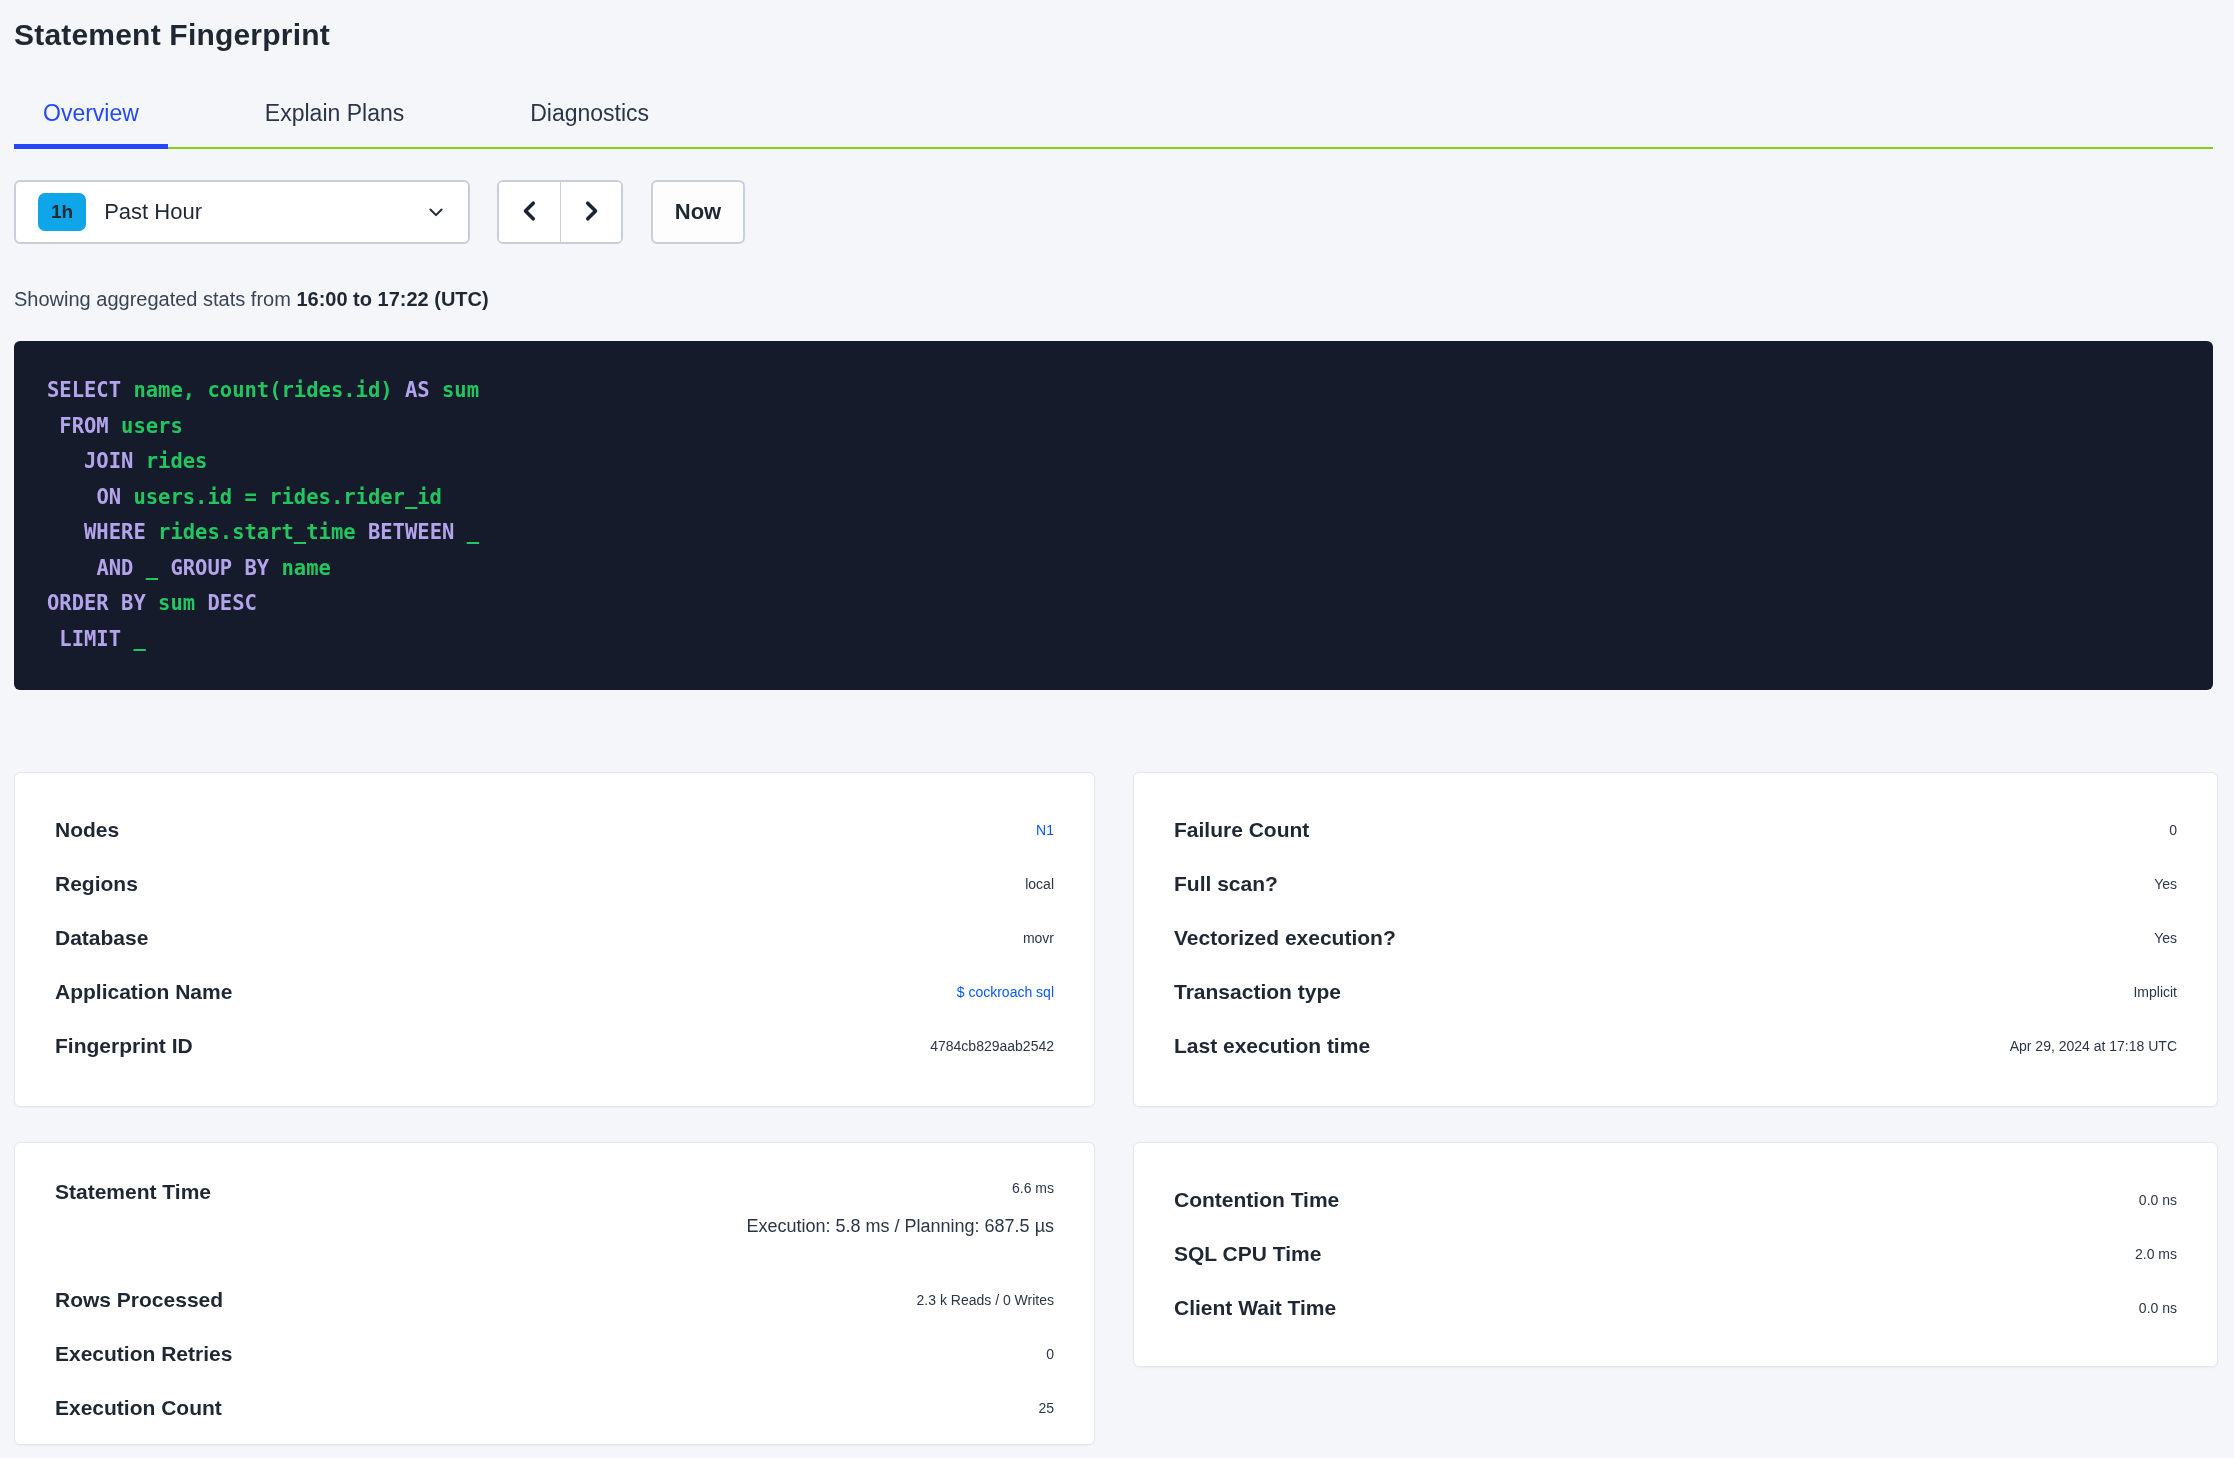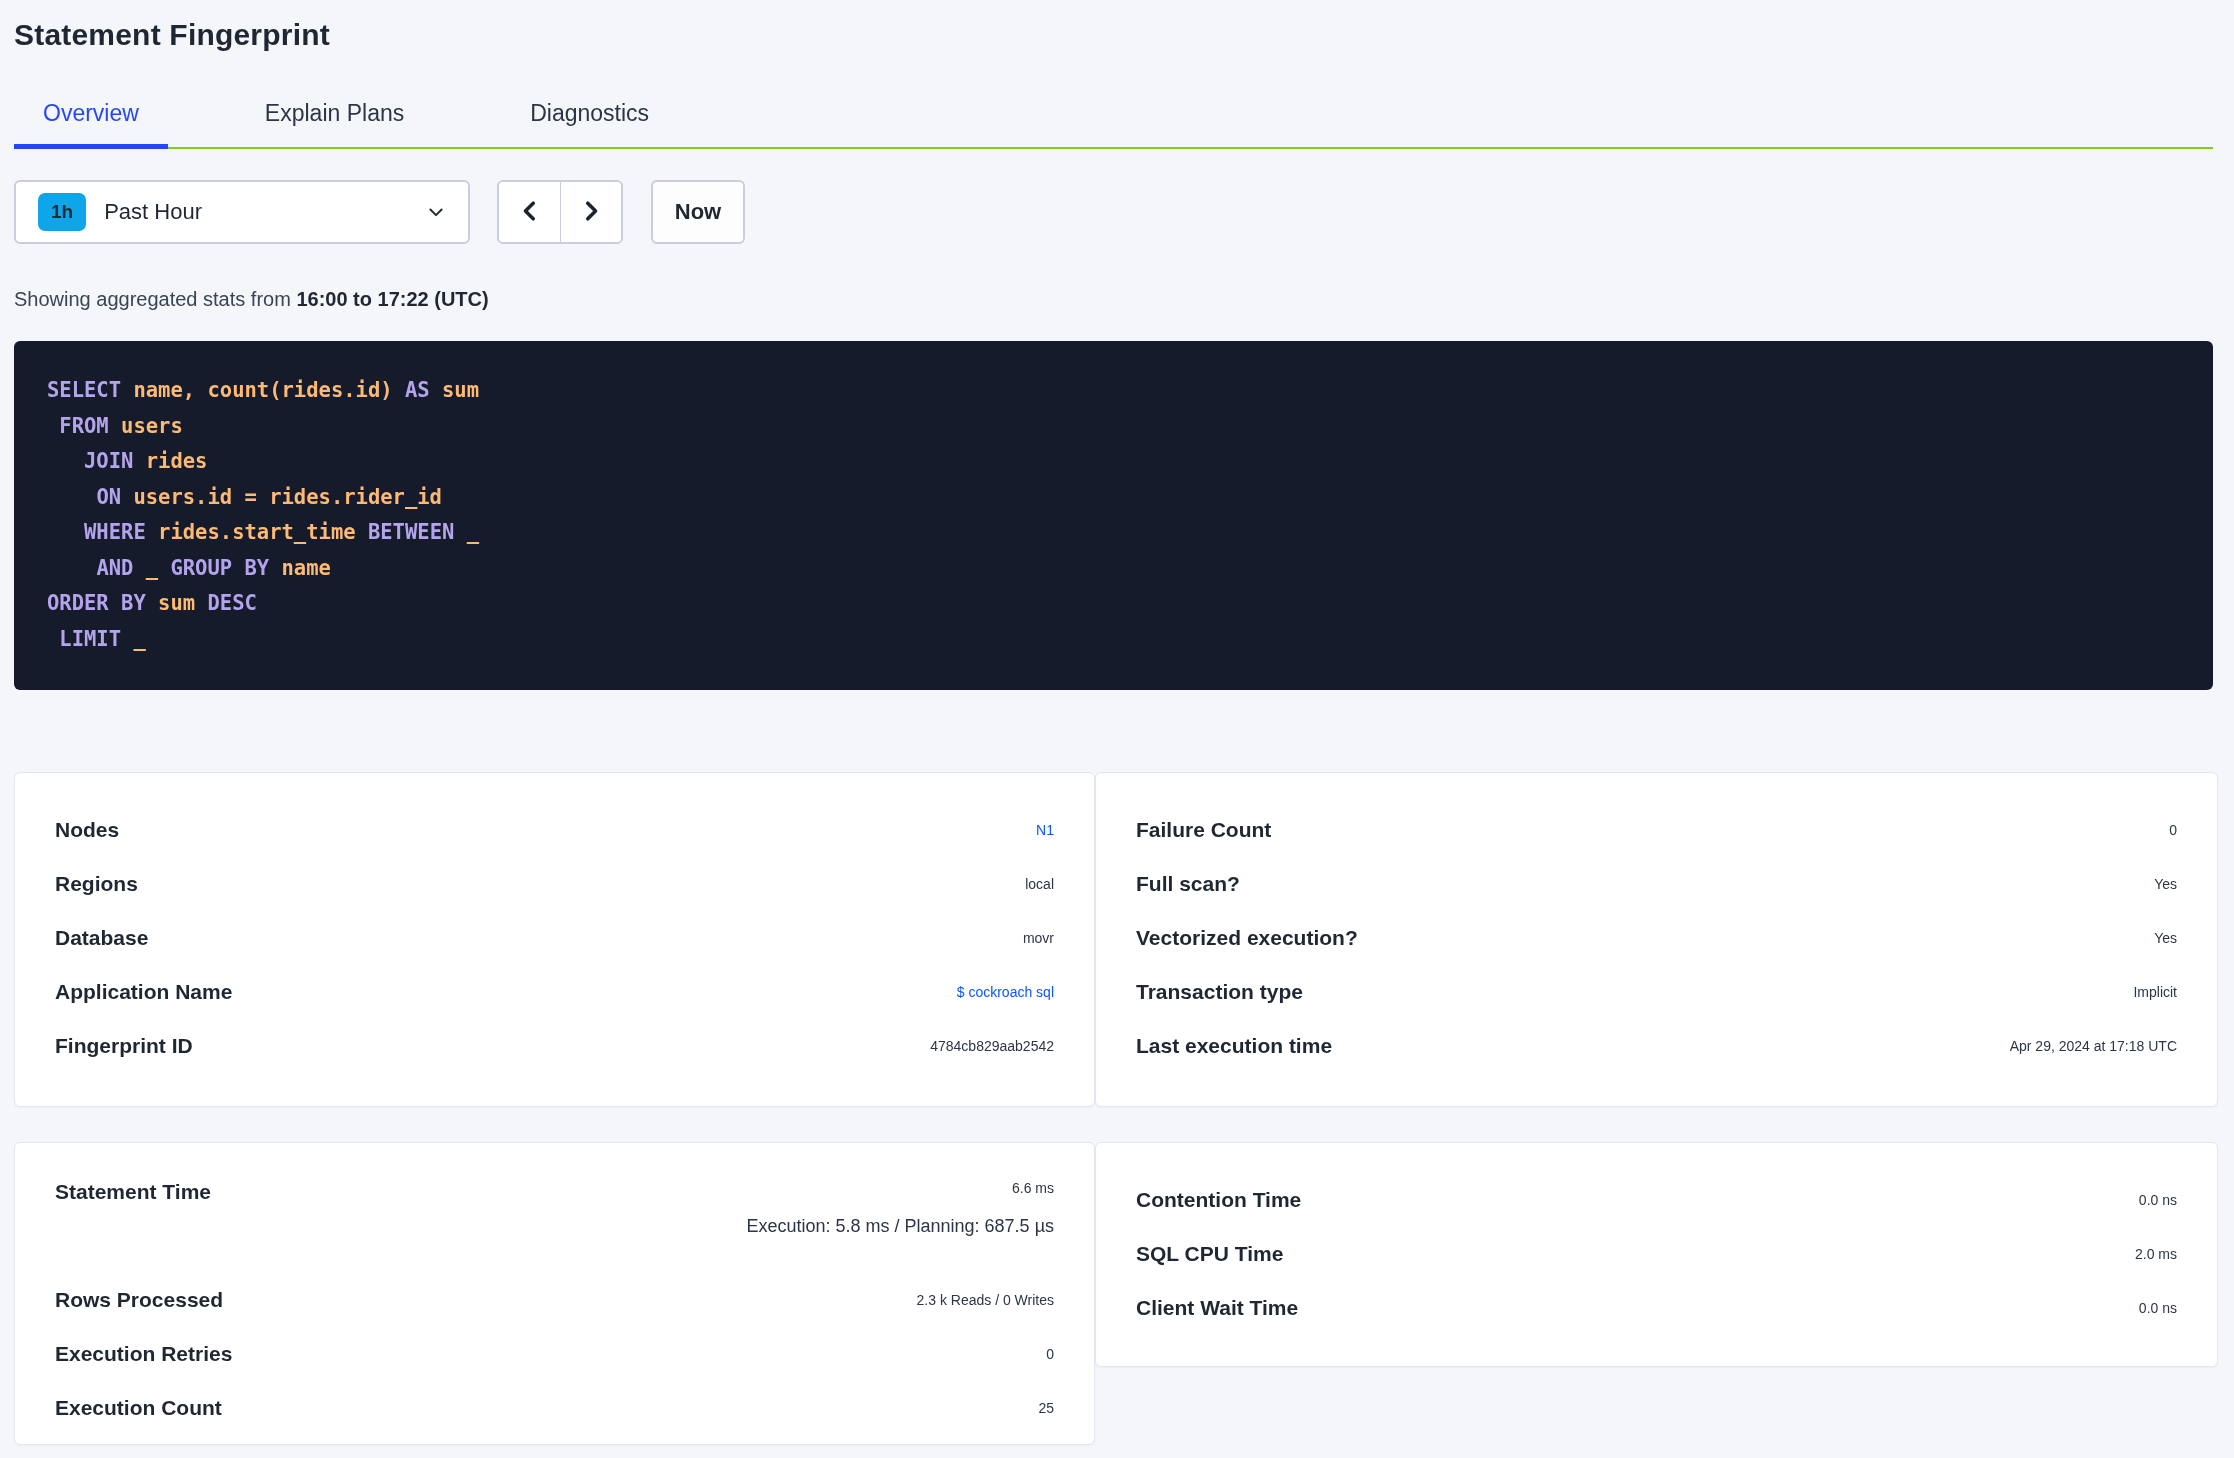--- a/index.html
+++ b/index.html
@@ -42,24 +42,24 @@
   .stats-line { margin-top:44px; font-size:20px; color:#394455; }
   .stats-line b { color:#1f2733; }
 
   
   .sql-box { margin-top:30px; width:2199px; height:349px; background:#161b2c; border-radius:6px;
              padding:32px 33px; }
   .sql-code { font-family:"DejaVu Sans Mono", monospace; font-size:20.5px; line-height:35.5px;
               font-weight:bold; }
   .sql-line { white-space:pre; }
   .tok-kw { color:#b4a4ec; }
-  .tok-id { color:#fdba74; }
-
-  
-  .cards-row { display:flex; width:2204px; }
+  .tok-id { color:#22c55e; }
+
+  
+  .cards-row { display:flex; gap:38px; width:2204px; }
   .cards-row.first { margin-top:82px; }
   .cards-row.second { margin-top:35px; }
   .card { background:#ffffff; border:1px solid #e2e6ee; border-radius:6px;
           box-shadow:0 1px 2px rgba(40,50,80,.04); padding:30px 40px 0 40px; }
   .card.col-left { flex:0 0 1081px; }
   .card.col-right { flex:1; }
   .h-overview { height:335px; }
   .h-stmt { height:303px; }
   .h-wait { height:225px; }
   .crow { height:54px; display:flex; justify-content:space-between; align-items:center; }

